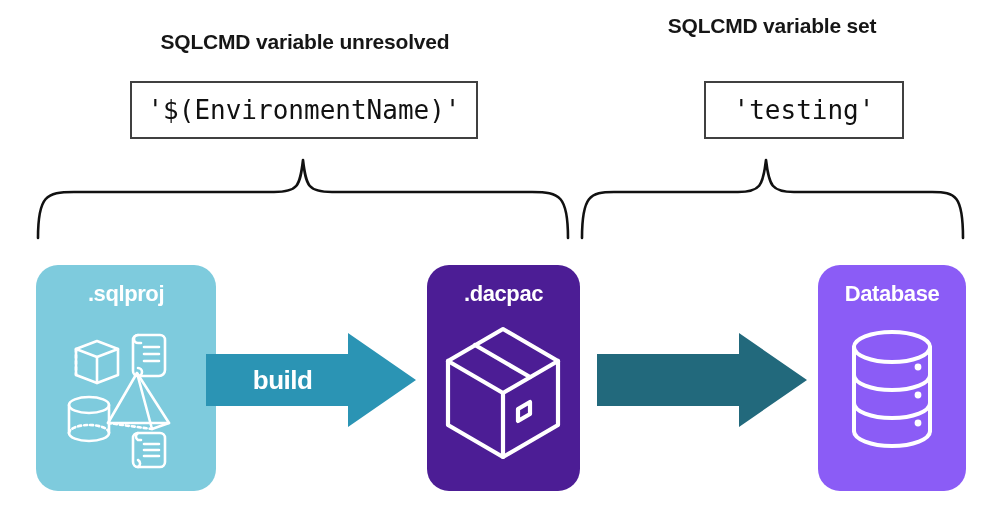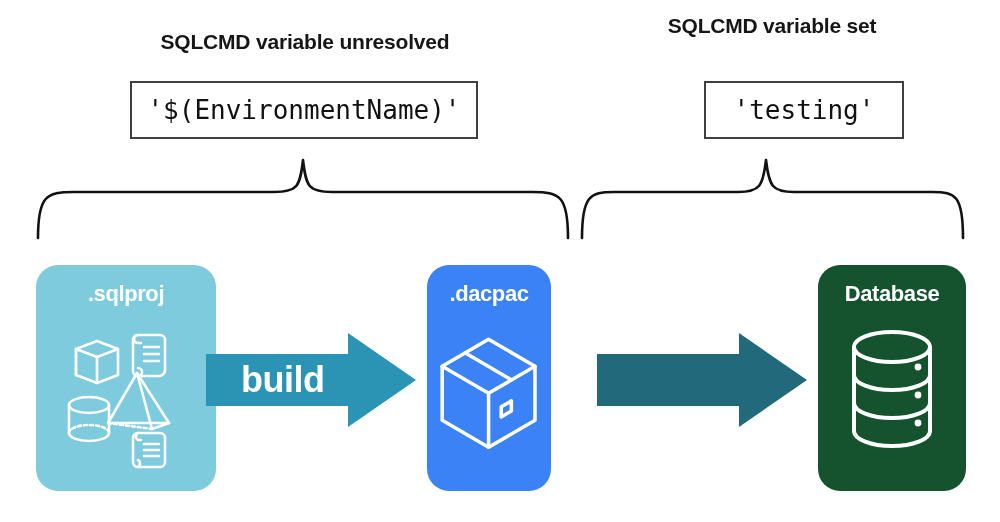--- a/index.html
+++ b/index.html
@@ -59,22 +59,22 @@
 
   
   .entity {
     position: absolute;
     border-radius: 22px;
     top: 265px;
     height: 226px;
     overflow: hidden;
   }
   #entity-sqlproj  { left: 36px;  width: 180px; background: #7ecbdd; }
-  #entity-dacpac   { left: 427px; width: 124px; background: #3b82f6; }
-  #entity-database { left: 818px; width: 148px; background: #14532d; }
+  #entity-dacpac   { left: 427px; width: 153px; background: #4c1d95; }
+  #entity-database { left: 818px; width: 148px; background: #8b5cf6; }
 
   .entity-label {
     position: absolute;
     top: 18px;
     left: 0;
     width: 100%;
     text-align: center;
     font-family: "Liberation Sans", sans-serif;
     font-weight: bold;
     font-size: 22px;
@@ -108,21 +108,21 @@
     position: absolute;
     left: 0;
     top: 0;
     width: 73%;
     height: 100%;
     display: flex;
     align-items: center;
     justify-content: center;
     font-family: "Liberation Sans", sans-serif;
     font-weight: bold;
-    font-size: 36px;
+    font-size: 26px;
     color: #ffffff;
     letter-spacing: -0.5px;
     white-space: nowrap;
   }
 </style>
 </head>
 <body>
 
 <div class="caption" id="caption-left">SQLCMD variable unresolved</div>
 

